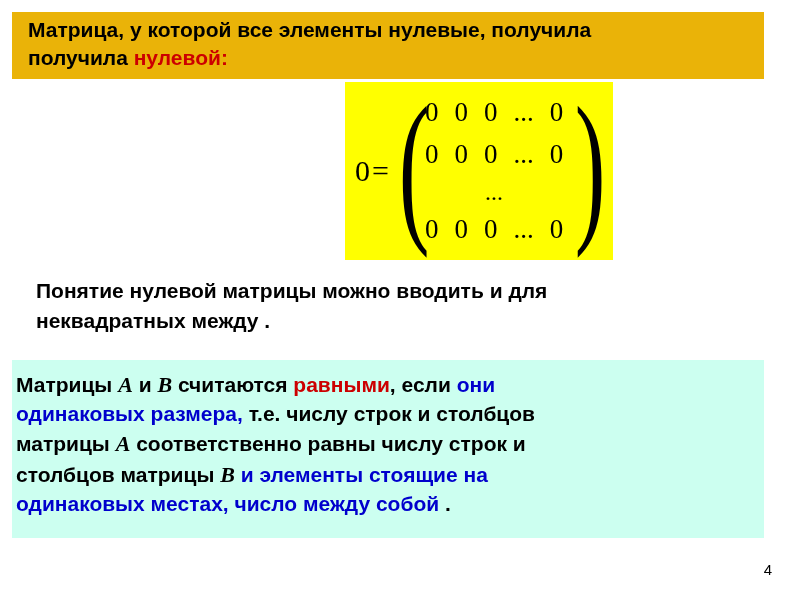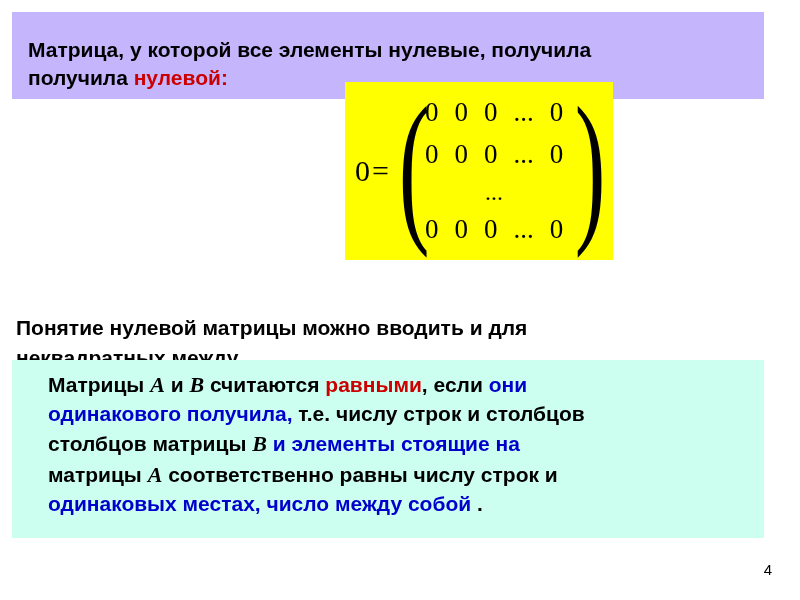--- a/index.html
+++ b/index.html
@@ -20,22 +20,22 @@
     width: 800px;
     height: 600px;
   }
 
   
   .box-top {
     position: absolute;
     left: 12px;
     top: 12px;
     width: 752px;
-    background: #c4b5fd;
-    padding: 24px 10px 8px 16px;
+    background: #eab308;
+    padding: 4px 10px 8px 16px;
     box-sizing: border-box;
   }
   .box-top .line {
     font-size: 21px;
     font-weight: bold;
     color: #000000;
     line-height: 1.32;
     white-space: nowrap;
   }
   .red {
@@ -115,41 +115,40 @@
   }
   .mtable td.dots-row {
     text-align: center;
     height: 30px;
     font-size: 24px;
   }
 
   
   .mid-text {
     position: absolute;
-    left: 16px;
+    left: 36px;
     top: 276px;
     width: 720px;
-    margin-top: 37px;
   }
   .mid-text .line {
     font-size: 21px;
     font-weight: bold;
     color: #000000;
     line-height: 1.42;
   }
 
   
   .box-bottom {
     position: absolute;
     left: 12px;
     top: 360px;
     width: 752px;
     height: 178px;
     background: #ccfff0;
-    padding: 10px 10px 8px 36px;
+    padding: 10px 10px 8px 4px;
     box-sizing: border-box;
   }
   .box-bottom .line {
     font-size: 21px;
     font-weight: bold;
     color: #000000;
     line-height: 1.38;
     white-space: nowrap;
   }
   .ital {
@@ -223,28 +222,28 @@
   <div class="mid-text">
     <div class="line">Понятие нулевой матрицы можно вводить и для</div>
     <div class="line">неквадратных между .</div>
   </div>
 
   <div class="box-bottom">
     <div class="line">
       <span>Матрицы </span><span class="ital">A</span><span> и </span><span class="ital">B</span><span> считаются </span><span class="red">равными</span><span>, если </span><span class="blue">они</span>
     </div>
     <div class="line">
-      <span class="blue">одинакового получила,</span><span> т.е. числу строк и столбцов</span>
+      <span class="blue">одинаковых размера,</span><span> т.е. числу строк и столбцов</span>
+    </div>
+    <div class="line">
+      <span>матрицы </span><span class="ital">A</span><span> соответственно равны числу строк и</span>
     </div>
     <div class="line">
       <span>столбцов матрицы </span><span class="ital">B</span><span class="blue"> и элементы стоящие на</span>
     </div>
     <div class="line">
-      <span>матрицы </span><span class="ital">A</span><span> соответственно равны числу строк и</span>
-    </div>
-    <div class="line">
       <span class="blue">одинаковых местах, число между собой</span><span> .</span>
     </div>
   </div>
 
   <div class="page-num">4</div>
 
 </div>
 
 </body></html>

